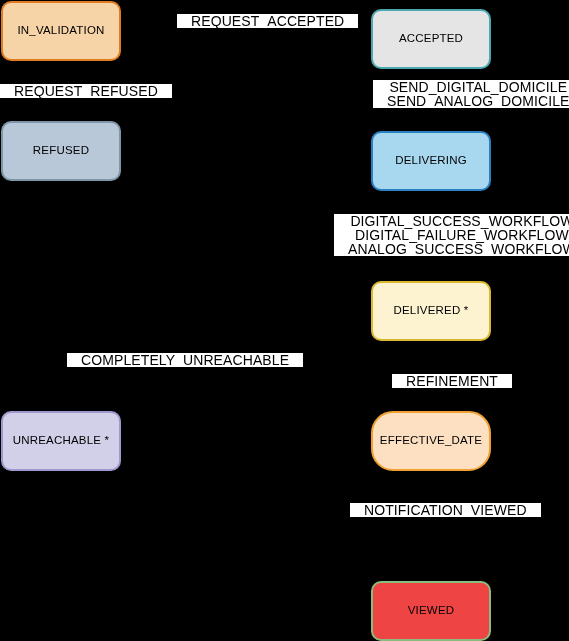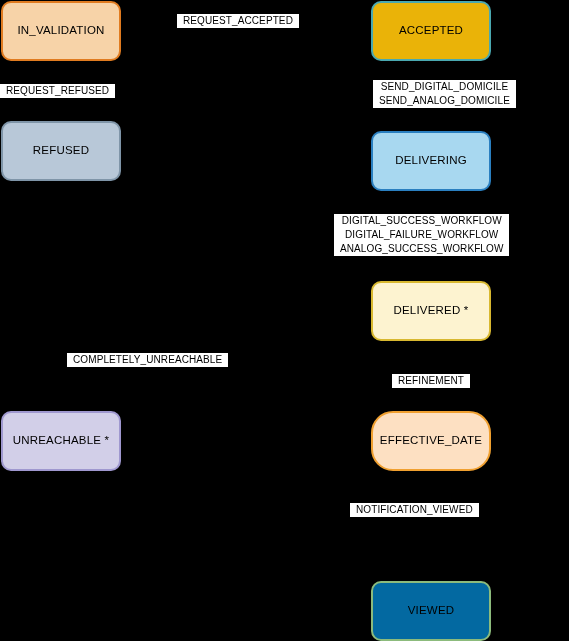--- a/index.html
+++ b/index.html
@@ -40,26 +40,26 @@
   .state-node .node-label {
     display: block;
     padding: 0 4px;
     white-space: nowrap;
   }
   .edge-label {
     position: absolute;
     box-sizing: border-box;
     background: #ffffff;
     color: #000000;
-    font-size: 10px;
+    font-size: 14px;
     line-height: 14px;
     letter-spacing: 0.1px;
     text-align: center;
     white-space: pre;
-    padding: 0 6px;
+    padding: 0 14px;
     user-select: none;
   }
   .edge-line {
     position: absolute;
     background: #000000;
   }
 </style>
 </head>
 <body>
 
@@ -71,21 +71,21 @@
   <div class="edge-line" style="left:430px; top:191px; width:1px; height:90px;"></div>
   <div class="edge-line" style="left:430px; top:341px; width:1px; height:70px;"></div>
   <div class="edge-line" style="left:430px; top:471px; width:1px; height:110px;"></div>
   <div class="edge-line" style="left:61px; top:360px; width:370px; height:1px;"></div>
   <div class="edge-line" style="left:61px; top:360px; width:1px; height:51px;"></div>
 
   <div class="state-node" style="left:1px; top:1px; background:#f7d3a8; border-color:#e07b20;">
     <span class="node-label">IN_VALIDATION</span>
   </div>
 
-  <div class="state-node" style="left:371px; top:1px; background:#eab308; border-color:#4aa8b0;">
+  <div class="state-node" style="left:371px; top:9px; background:#e5e5e5; border-color:#4aa8b0;">
     <span class="node-label">ACCEPTED</span>
   </div>
 
   <div class="state-node" style="left:1px; top:121px; background:#b8c8d8; border-color:#7f95a8;">
     <span class="node-label">REFUSED</span>
   </div>
 
   <div class="state-node" style="left:371px; top:281px; background:#fdf3d0; border-color:#d8b830;">
     <span class="node-label">DELIVERED *</span>
   </div>
@@ -95,21 +95,21 @@
   </div>
 
   <div class="state-node" style="left:1px; top:411px; background:#d2cfe8; border-color:#9f98cf;">
     <span class="node-label">UNREACHABLE *</span>
   </div>
 
   <div class="state-node" style="left:371px; top:411px; background:#fde0c2; border-color:#f0a030;border-radius:22px;">
     <span class="node-label">EFFECTIVE_DATE</span>
   </div>
 
-  <div class="state-node" style="left:371px; top:581px; background:#0369a1; border-color:#8cbb7c;">
+  <div class="state-node" style="left:371px; top:581px; background:#ef4444; border-color:#8cbb7c;">
     <span class="node-label">VIEWED</span>
   </div>
 
   <div class="edge-label" style="left:177px; top:14px;">REQUEST_ACCEPTED</div>
 
   <div class="edge-label" style="left:0px; top:84px;">REQUEST_REFUSED</div>
 
   <div class="edge-label" style="left:334px; top:214px;">DIGITAL_SUCCESS_WORKFLOW
 DIGITAL_FAILURE_WORKFLOW
 ANALOG_SUCCESS_WORKFLOW</div>

